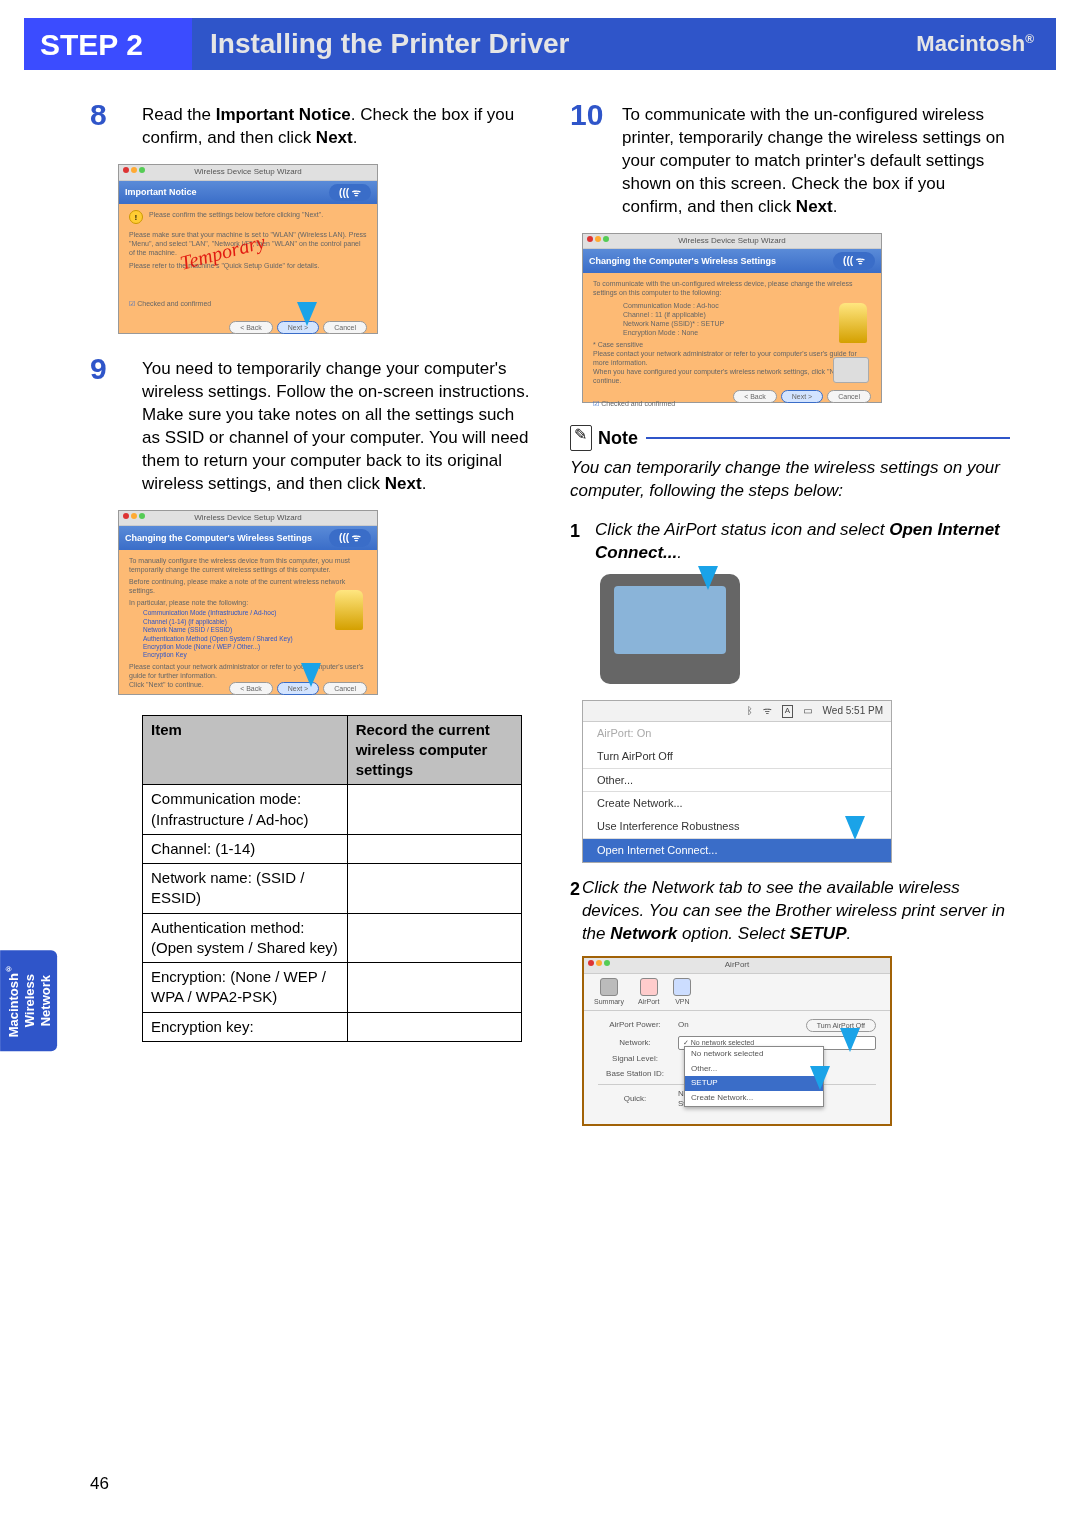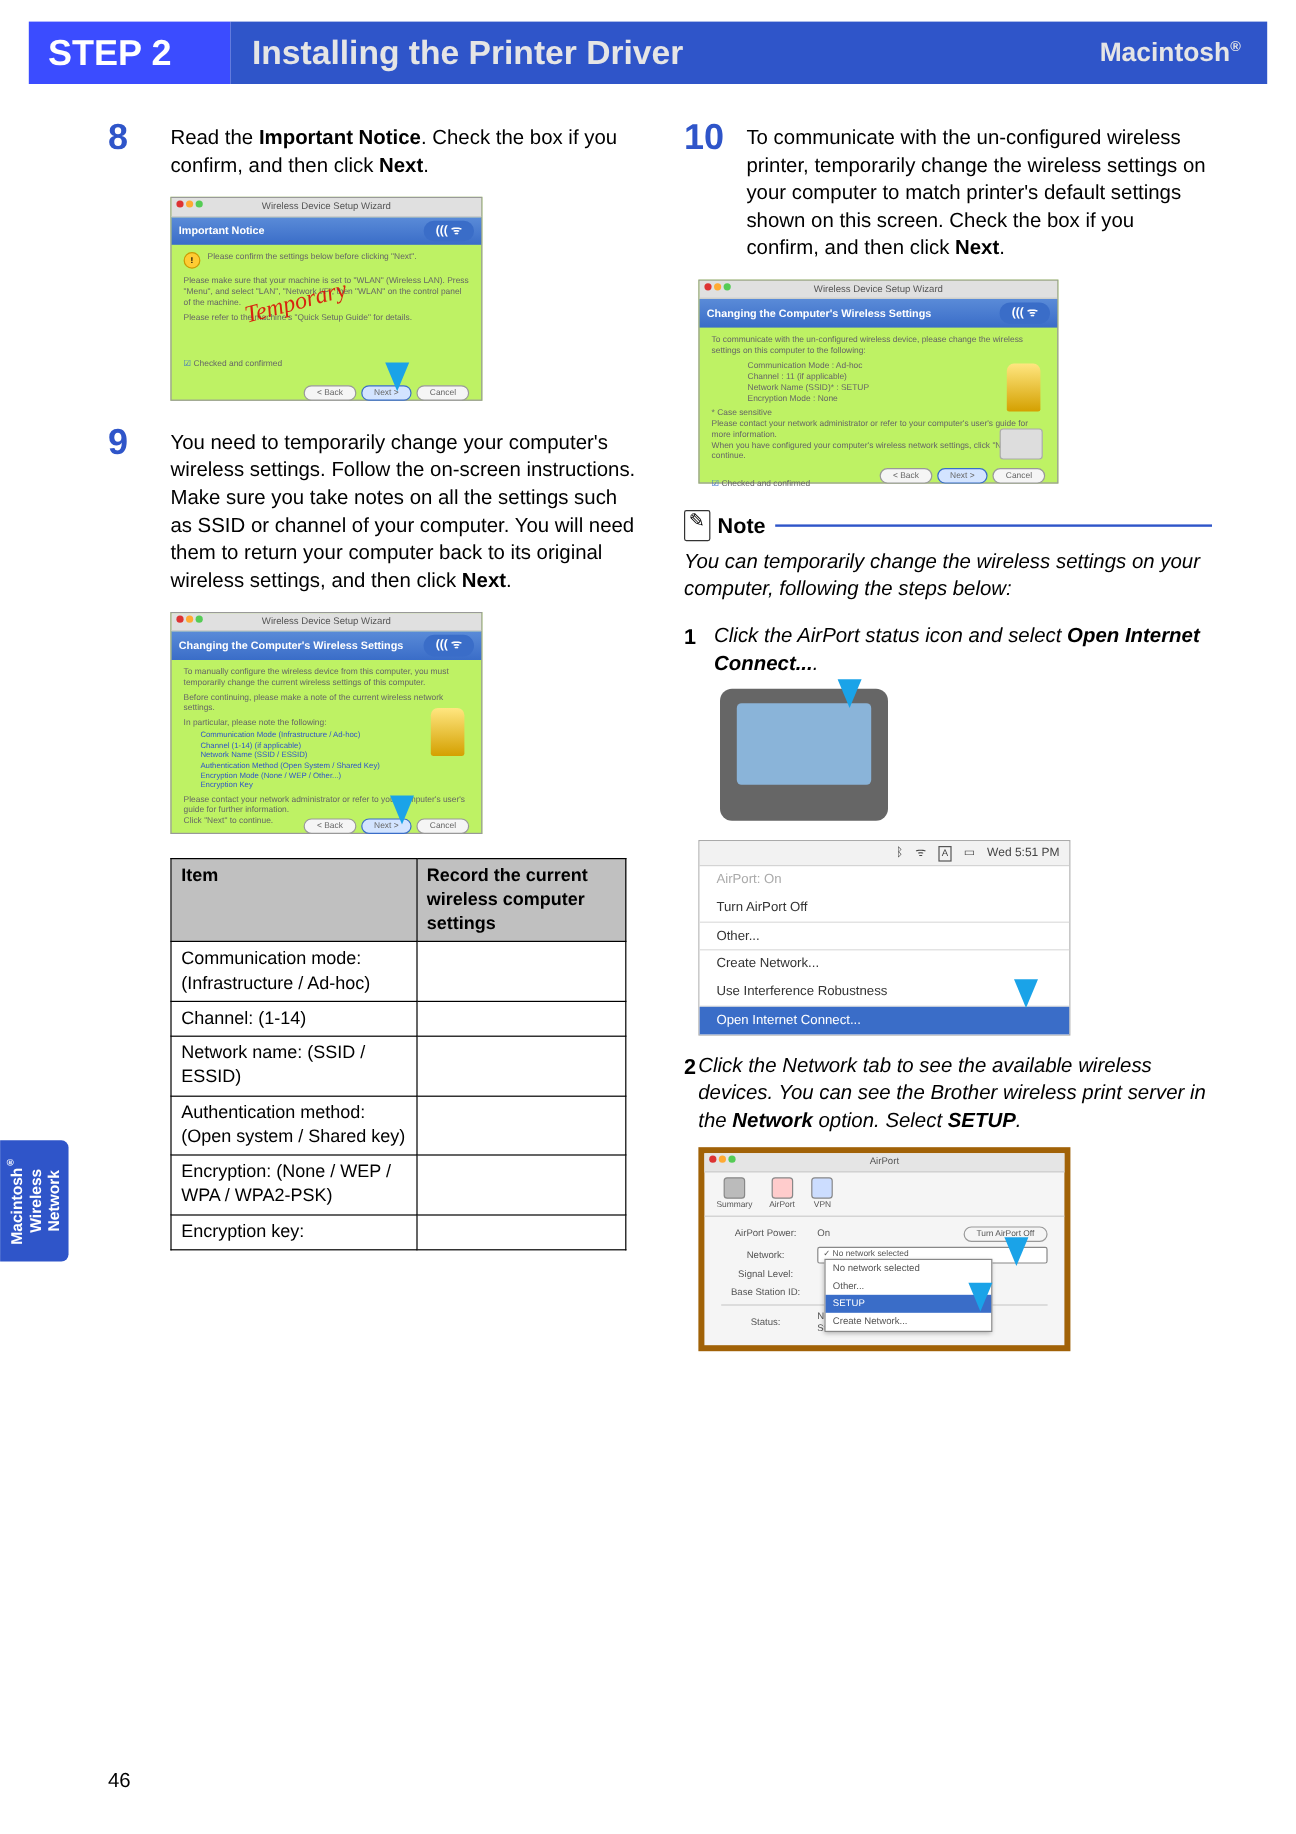--- a/index.html
+++ b/index.html
@@ -49,23 +49,23 @@
     color: #2f55c9;
     font-weight: bold;
     font-size: 30px;
     width: 52px;
     flex-shrink: 0;
     line-height: 1;
   }
   .step-text { font-size: 17px; padding-top: 4px; }
   .step-text b { font-weight: bold; }
   .screenshot {
-    margin: 10px 0 20px 52px;
+    margin: 10px 0 20px 28px;
     border: 1px solid #999;
-    background: #bef264;
+    background: #fdba74;
     position: relative;
     font-size: 8px;
     color: #555;
   }
   .sh1 { width: 260px; height: 170px; }
   .sh2 { width: 260px; height: 185px; }
   .sh3 { width: 300px; height: 170px; margin-left: 12px; }
   .sh-titlebar {
     background: #e0e0e0;
     font-size: 8px;
@@ -172,21 +172,21 @@
   }
   .menubar-menu .mi.disabled { color:#aaa; }
   .menubar-menu .mi.checked:before { content:"✓ "; }
   .menubar-menu .mi.hl {
     background:#3a6dc8; color:#fff;
   }
   .menubar-menu .sep { border-top:1px solid #ddd; height:0; }
   .airport-shot {
     margin: 10px 0 0 12px;
     width:310px; height:170px;
-    border:5px solid #a16207; background:#f5f5f5;
+    border:2px solid #a16207; background:#f5f5f5;
     font-size:8px; color:#555; position:relative;
   }
   .airport-shot .tb {
     background:#e5e5e5; padding:2px 4px; text-align:center;
     position:relative; border-bottom:1px solid #ccc;
   }
   .airport-shot .toolbar {
     display:flex; gap:14px; padding:4px 10px;
     border-bottom:1px solid #ccc; align-items:center;
   }
@@ -465,21 +465,21 @@
           </div>
         <div class="row">
             <span class="lbl">Signal Level:</span>
             <span class="val"></span>
           </div>
         <div class="row">
             <span class="lbl">Base Station ID:</span>
             <span class="val"></span>
           </div>
         <div class="row" style="border-top:1px solid #ccc;padding-top:4px;">
-            <span class="lbl">Status:</span>
+            <span class="lbl">Quick:</span>
             <span class="val" style="white-space:pre-line;">Not associated with any network
 Status not available</span>
           </div>
       </div>
       <div class="dd-list">
         <div class="di">No network selected</div>
         <div class="di">Other...</div>
         <div class="di sel">SETUP</div>
         <div class="di">Create Network...</div>
       </div>

